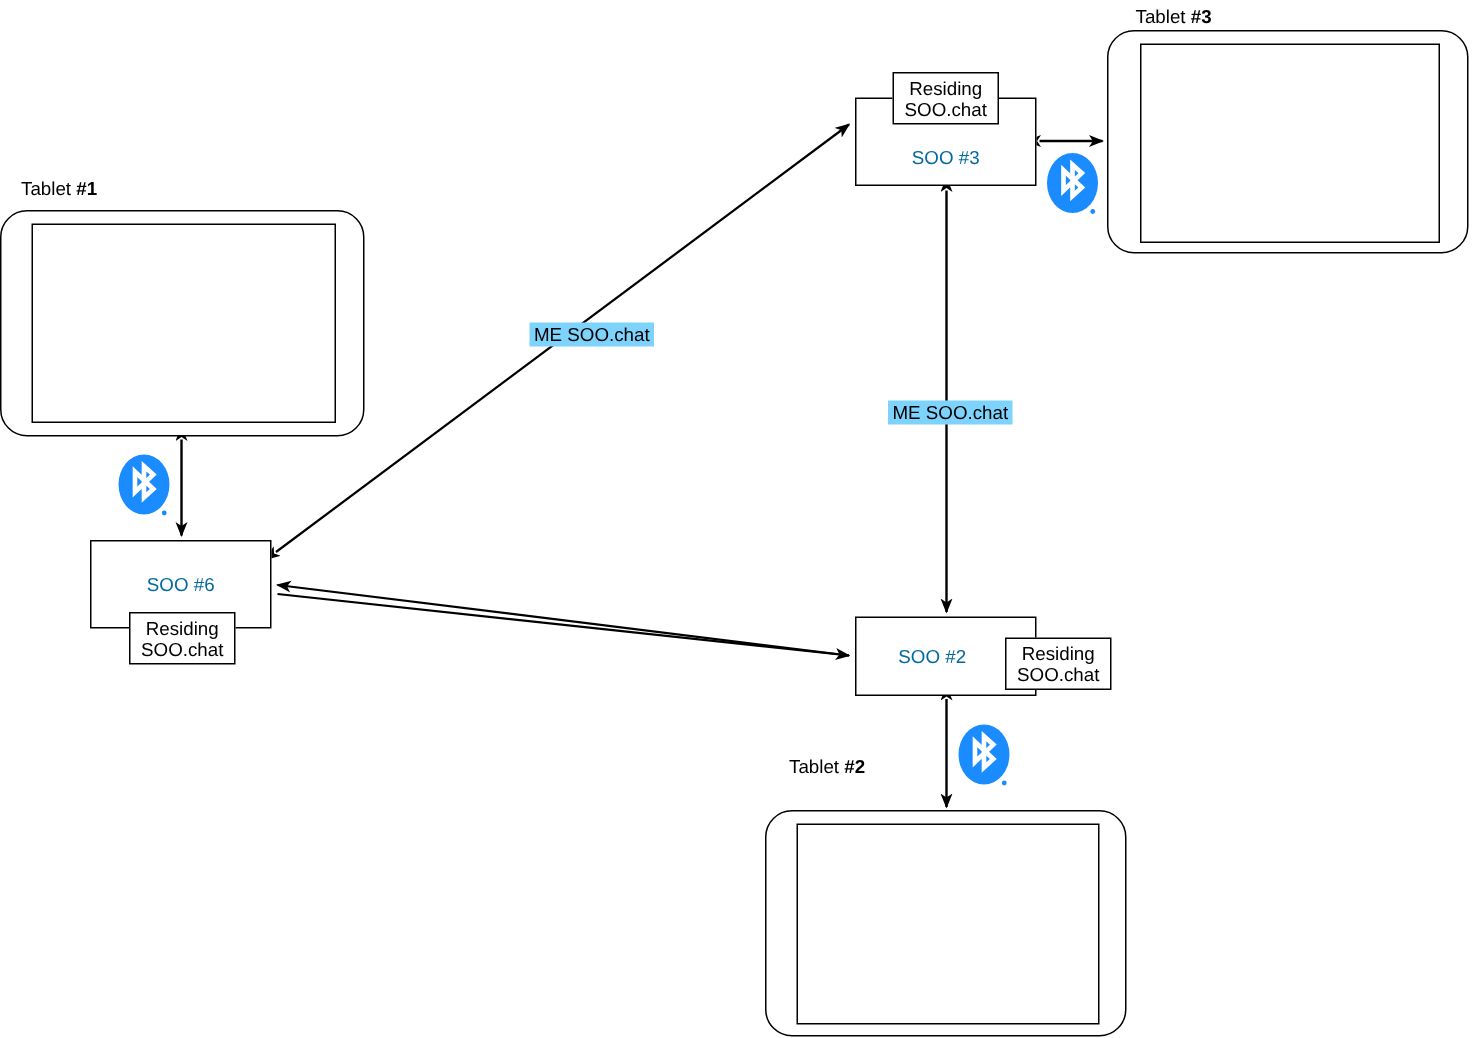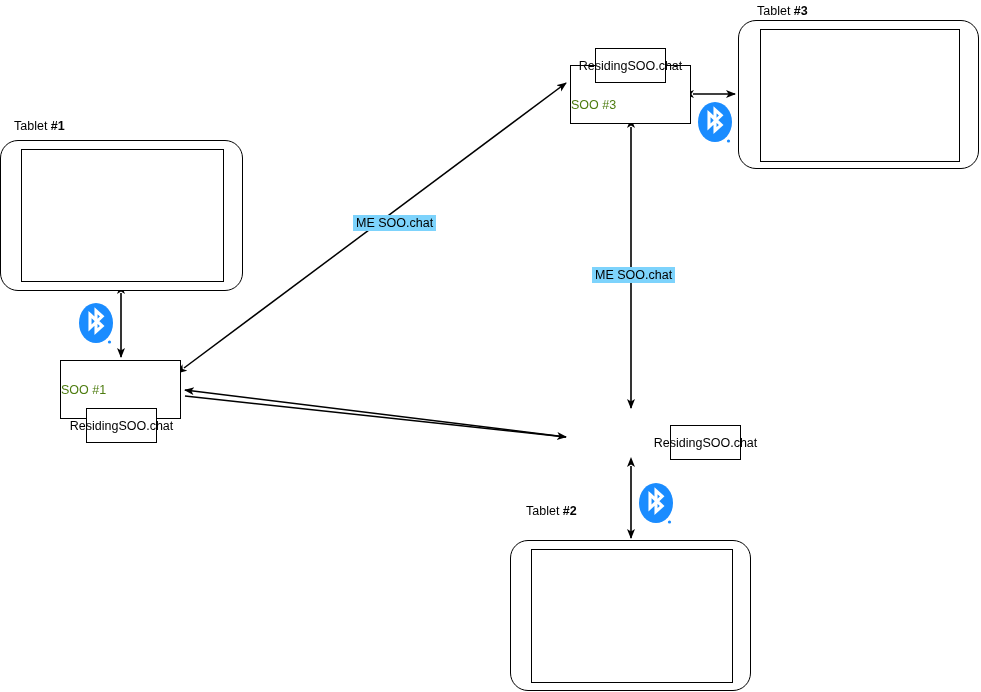--- a/index.html
+++ b/index.html
@@ -56,32 +56,32 @@
   .tablet-label b { font-weight: bold; }
 
   
   .soo-box {
     position: absolute;
     box-sizing: border-box;
     border: 1.6px solid #000000;
     background: #ffffff;
     display: flex;
     align-items: center;
-    justify-content: flex-start;
-    font-size: 12.5px;
-    color: #4d7c0f;
+    justify-content: center;
+    font-size: 12.5px;
+    color: #0369a1;
     z-index: 3;
   }
   .residing-box {
     position: absolute;
     box-sizing: border-box;
     border: 1.3px solid #000000;
     background: #ffffff;
     display: flex;
-    flex-direction: row;
+    flex-direction: column;
     align-items: center;
     justify-content: center;
     font-size: 12.5px;
     line-height: 14px;
     text-align: center;
     color: #000000;
     z-index: 5;
   }
 
   
@@ -155,21 +155,21 @@
 
   <div class="bt-icon" style="left:77px; top:302px;">
     <svg width="38" height="46" viewBox="0 0 38 46">
       <ellipse cx="19" cy="21" rx="17" ry="20" fill="#1a8cff"></ellipse>
       <path d="M13 12.5 L25.2 24 L19 29.6 L19 8.8 L25.2 14.4 L13 26 Z" fill="none" stroke="#ffffff" stroke-width="3.1" stroke-linejoin="miter" stroke-linecap="butt"></path>
       <circle cx="32.5" cy="40" r="1.6" fill="#1a8cff"></circle>
     </svg>
   </div>
 
   <div class="soo-box" style="left:60px; top:360px; width:121px; height:59px;">
-    <span>SOO #1</span>
+    <span>SOO #6</span>
   </div>
   <div class="residing-box" style="left:86px; top:408px; width:71px; height:35px;">
     <span>Residing</span>
     <span>SOO.chat</span>
   </div>
 
   <div class="soo-box" style="left:570px; top:65px; width:121px; height:59px;">
     <span style="position:relative; top:10px;">SOO #3</span>
   </div>
   <div class="residing-box" style="left:595px; top:48px; width:71px; height:35px;">
@@ -185,20 +185,23 @@
     </svg>
   </div>
 
   <div class="tablet-label" style="left:757px; top:4px;text-align:center;">
     <span>Tablet </span><b>#3</b>
   </div>
   <div class="tablet" style="left:738px; top:20px; width:241px; height:149px;">
     <div class="tablet-screen" style="left:21px; top:8px; width:200px; height:133px;"></div>
   </div>
 
+  <div class="soo-box" style="left:570px; top:411px; width:121px; height:53px;">
+    <span style="position:relative; left:-9px;">SOO #2</span>
+  </div>
   <div class="residing-box" style="left:670px; top:425px; width:71px; height:35px;">
     <span>Residing</span>
     <span>SOO.chat</span>
   </div>
 
   <div class="bt-icon" style="left:637px; top:482px;">
     <svg width="38" height="46" viewBox="0 0 38 46">
       <ellipse cx="19" cy="21" rx="17" ry="20" fill="#1a8cff"></ellipse>
       <path d="M13 12.5 L25.2 24 L19 29.6 L19 8.8 L25.2 14.4 L13 26 Z" fill="none" stroke="#ffffff" stroke-width="3.1" stroke-linejoin="miter" stroke-linecap="butt"></path>
       <circle cx="32.5" cy="40" r="1.6" fill="#1a8cff"></circle>

